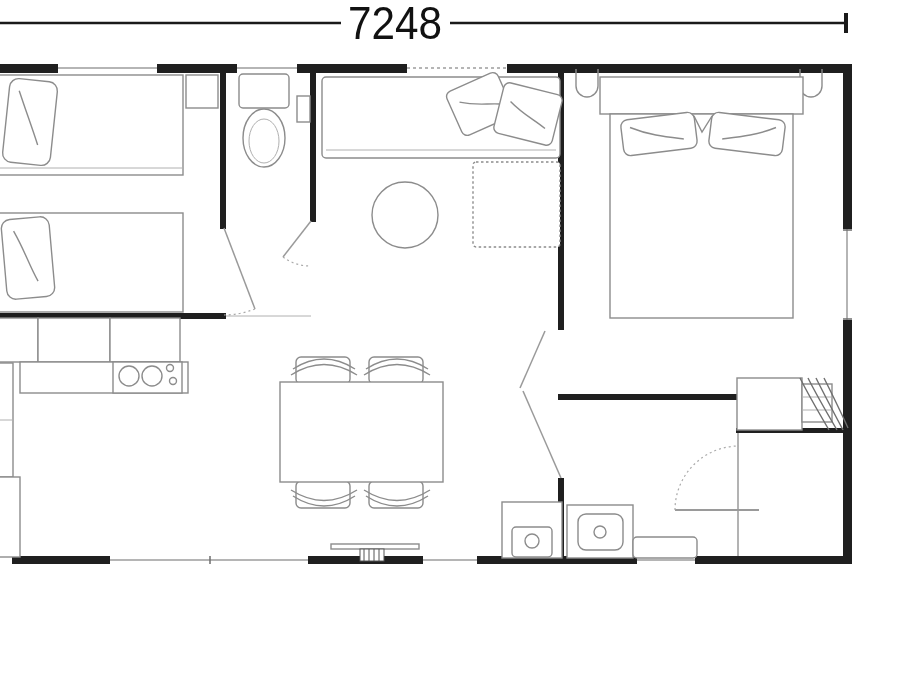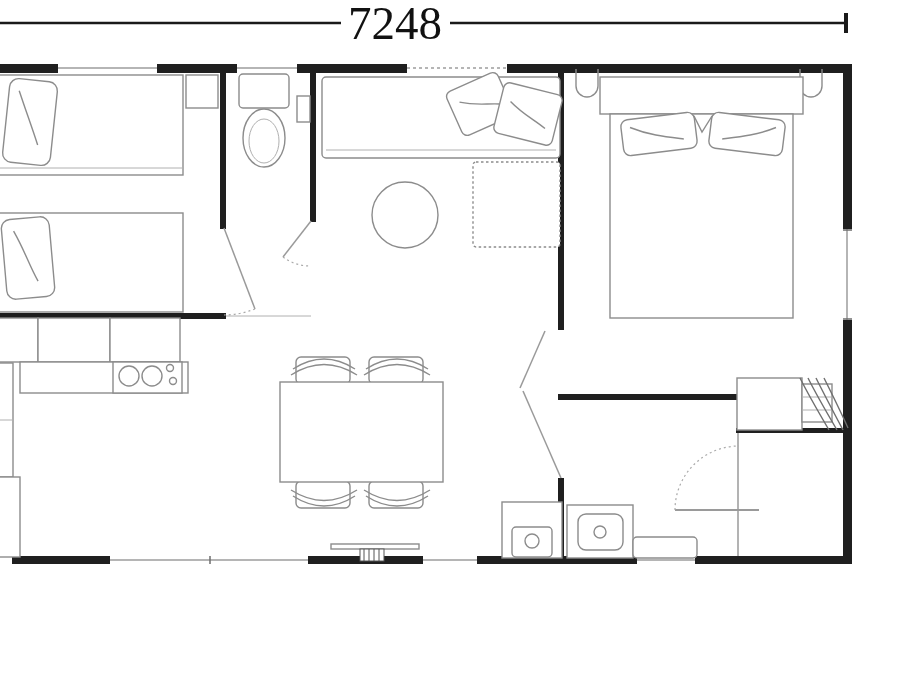--- a/index.html
+++ b/index.html
@@ -1,17 +1,17 @@
 <!DOCTYPE html>
 <html><head>
 <meta charset="utf-8">
 <style>
   html,body{margin:0;padding:0;background:#ffffff;}
   .canvas{position:relative;width:900px;height:675px;background:#ffffff;overflow:hidden;
-          font-family:Liberation Serif, serif;}
+          font-family:Liberation Sans, sans-serif;}
   svg{position:absolute;left:0;top:0;}
   .wall{fill:#1f1f1f;stroke:none;}
   .win{stroke:#b5b5b5;stroke-width:2;fill:none;}
   .win-dash{stroke:#b5b5b5;stroke-width:2;stroke-dasharray:3 3;fill:none;}
   .tick{stroke:#6e6e6e;stroke-width:1.5;fill:none;}
   .furn{stroke:#8c8c8c;stroke-width:1.4;fill:#ffffff;}
   .furn-open{stroke:#8c8c8c;stroke-width:1.4;fill:none;}
   .furn-light{stroke:#b0b0b0;stroke-width:1;fill:none;}
   .door{stroke:#9a9a9a;stroke-width:1.5;fill:none;}
   .door-arc{stroke:#aaaaaa;stroke-width:1.2;fill:none;stroke-dasharray:2 3;}

